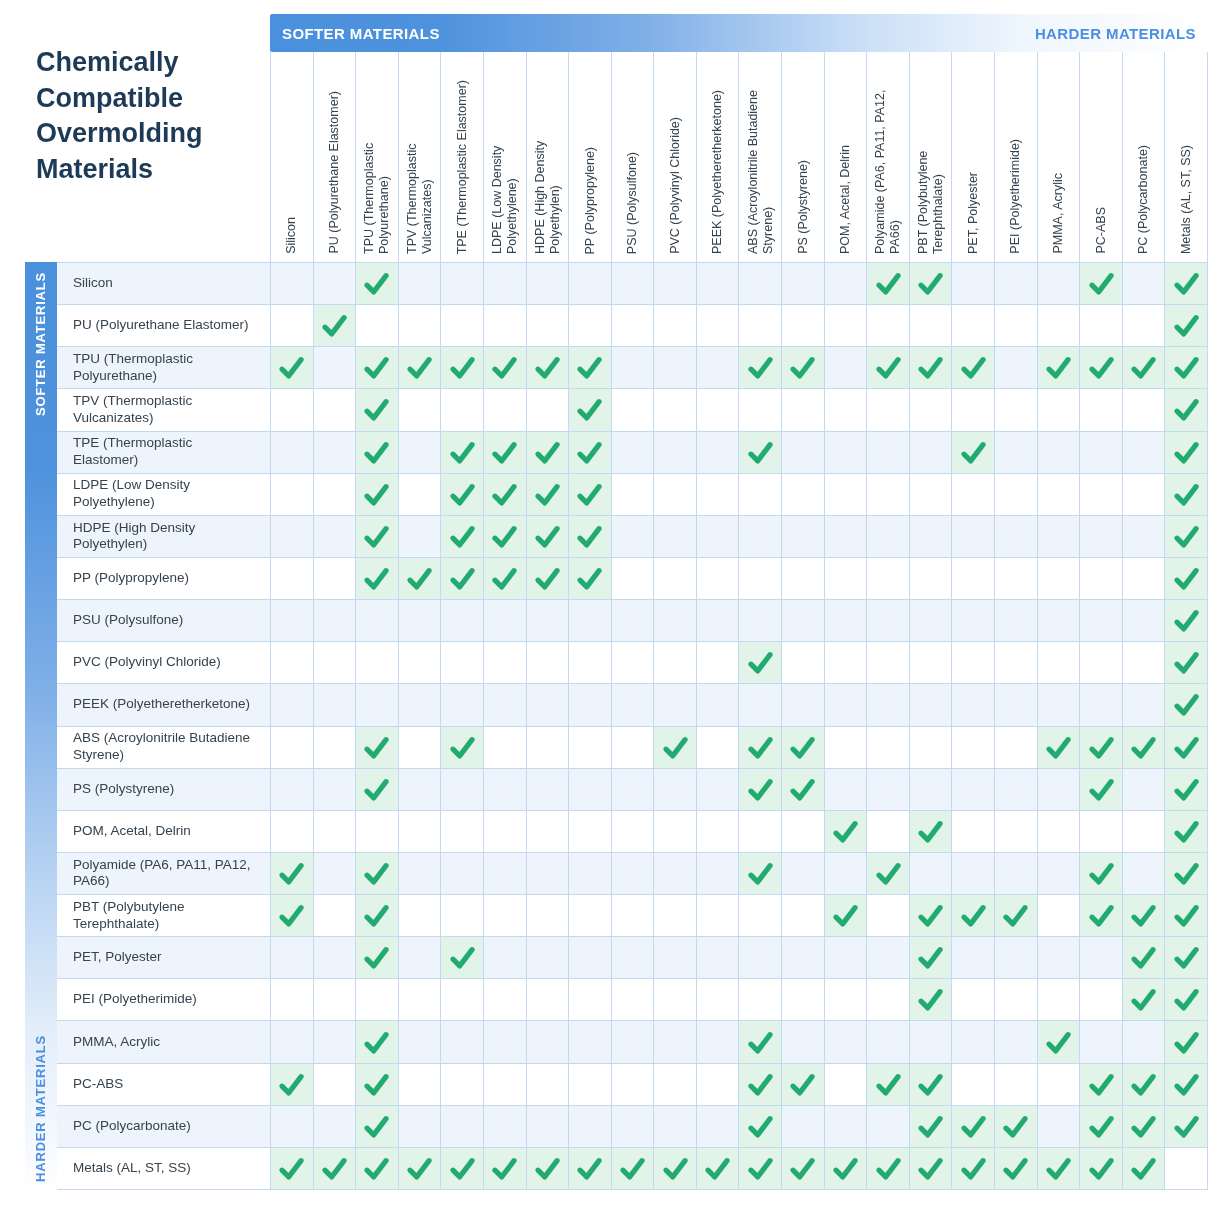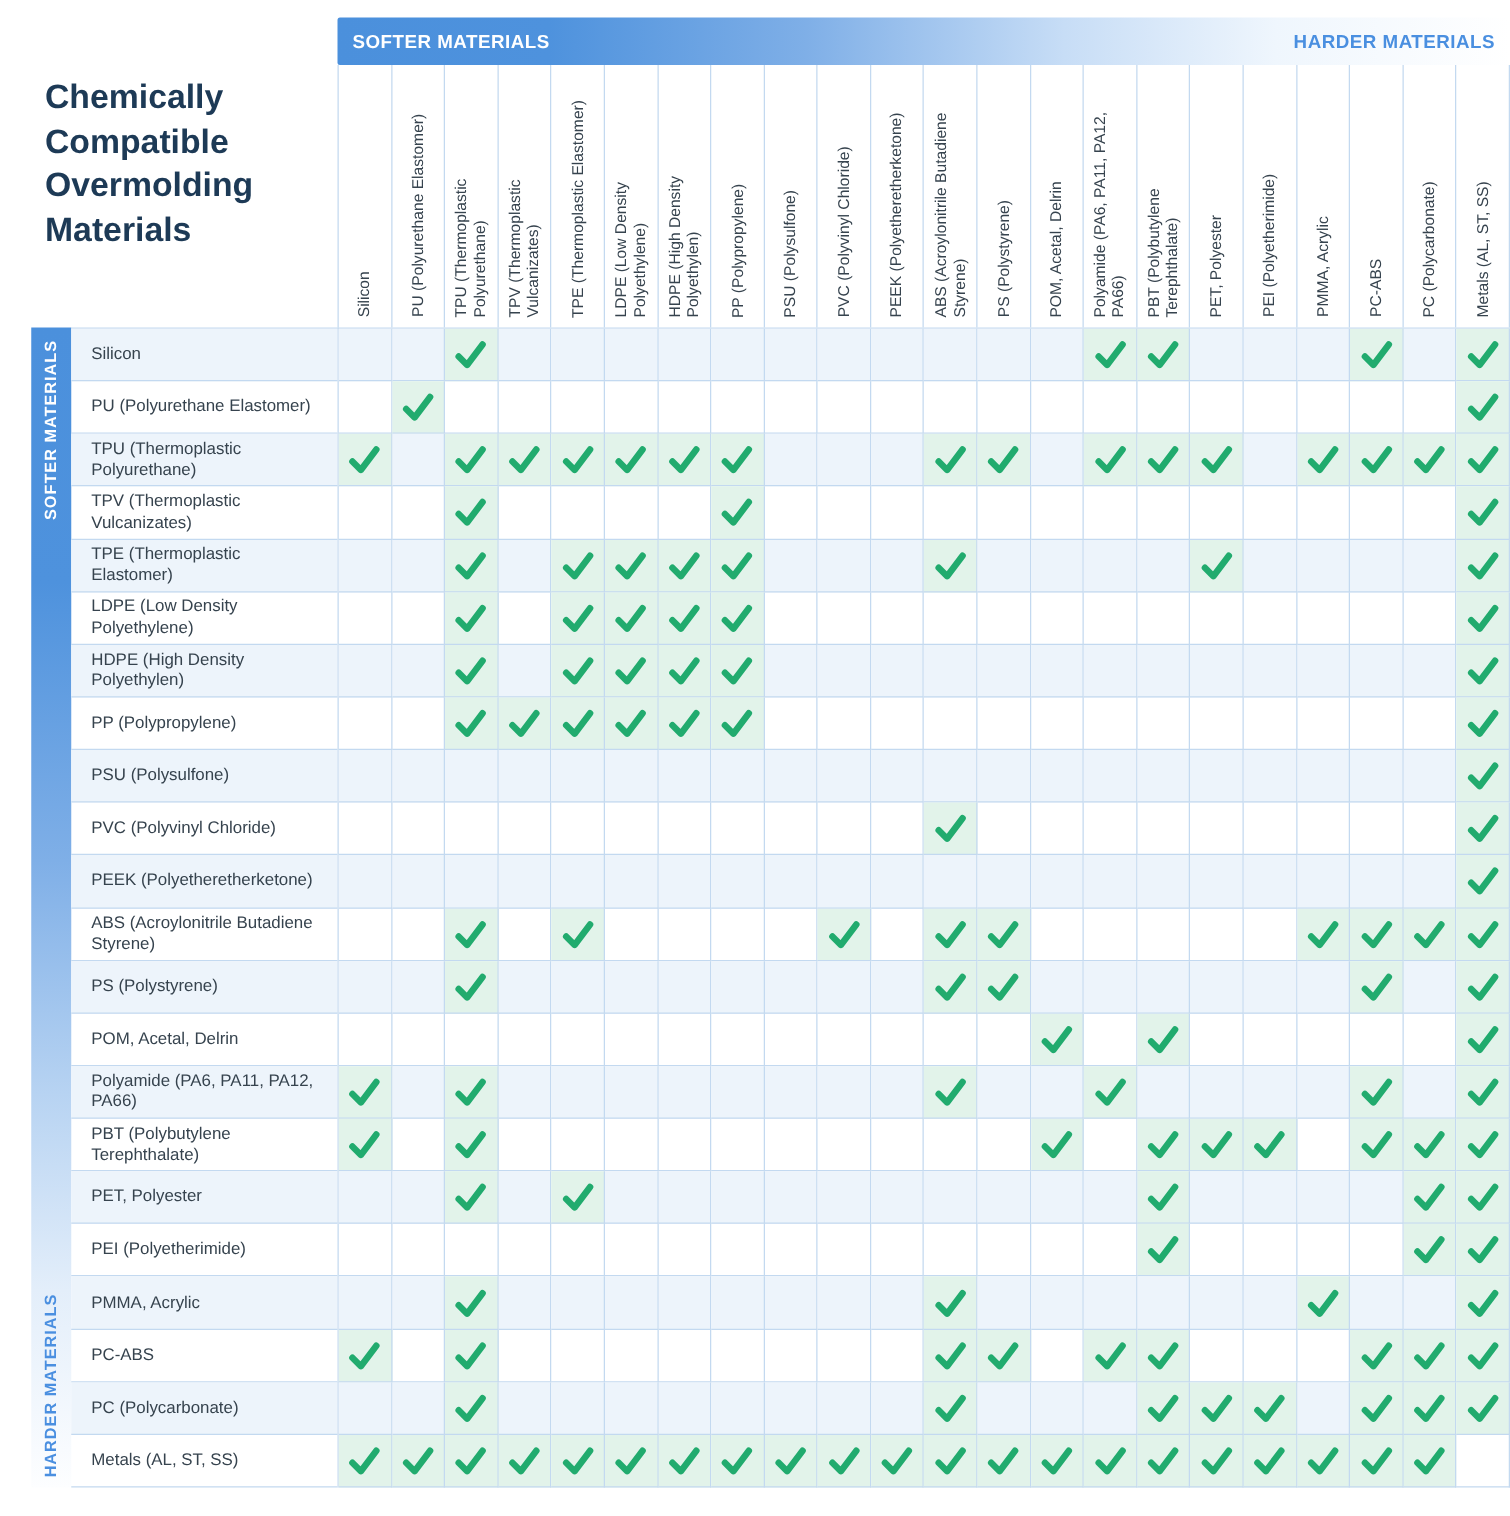--- a/index.html
+++ b/index.html
@@ -3,21 +3,21 @@
 <meta charset="utf-8">
 <style>
   :root{
     --blue:#4b90dc; --blue-text:#4a8fe0; --green:#21ab6e; --green-bg:#e2f3ea;
     --row-alt:#edf4fb; --line:#c3d9f0; --label:#36434e; --title:#1d3a56;
   }
   *{box-sizing:border-box;margin:0;padding:0;}
   body{background:#ffffff;font-family:"Liberation Sans","DejaVu Sans",sans-serif;}
   .page{position:relative;width:1208px;height:1213px;background:#fff;overflow:hidden;}
 
-  .title{position:absolute;left:36px;top:60px;width:210px;font-size:27px;line-height:1.32;
+  .title{position:absolute;left:36px;top:45px;width:210px;font-size:27px;line-height:1.32;
     font-weight:700;color:var(--title);}
 
   .topbar{position:absolute;left:270px;top:14px;width:938px;height:38px;
     background:linear-gradient(90deg,#4b90dc 0%,#4e92dd 18%,#7fafe7 40%,#c7ddf6 62%,#eff6fd 80%,#ffffff 100%);
     display:flex;justify-content:space-between;align-items:center;padding:0 12px;border-radius:2px;}
   .topbar .softer{font-size:15px;font-weight:700;color:#ffffff;letter-spacing:.4px;}
   .topbar .harder{font-size:15px;font-weight:700;color:var(--blue-text);letter-spacing:.4px;}
 
   .colheaders{position:absolute;left:270px;top:52px;width:938px;height:210px;
     display:grid;grid-template-columns:repeat(22,1fr);border-left:1px solid var(--line);}

